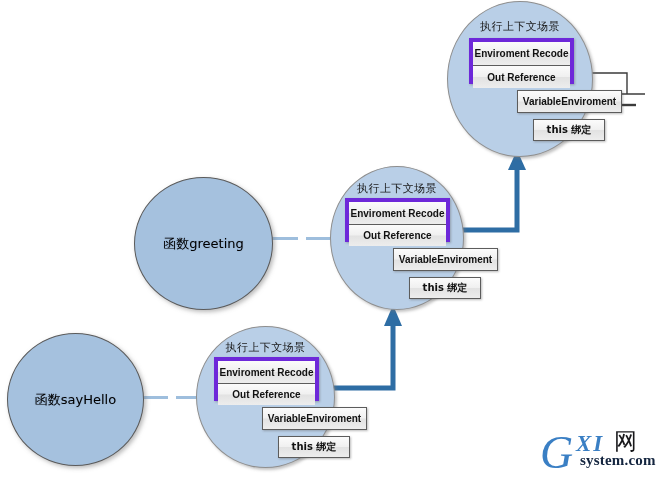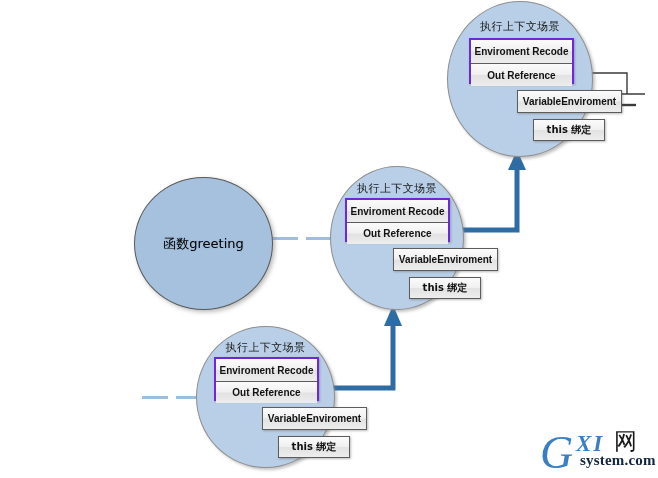--- a/index.html
+++ b/index.html
@@ -40,21 +40,21 @@
     font-size: 11px;
     color: #1a1a1a;
     font-family: "DejaVu Sans", "Liberation Sans", sans-serif;
     letter-spacing: 0.4px;
     white-space: nowrap;
   }
 
   
   .pair-group {
     position: absolute;
-    border: 2px solid #6d28d9;
+    border: 4px solid #6d28d9;
     box-sizing: border-box;
     background: #efefef;
     box-shadow: 1px 1px 2px rgba(90,90,90,0.4);
   }
   .cell {
     box-sizing: border-box;
     width: 100%;
     display: flex;
     align-items: center;
     justify-content: center;
@@ -228,20 +228,23 @@
 
     <div class="solo-box" style="left:17px; top:80px; width:105px; height:23px;">VariableEnviroment</div>
 
     <div class="solo-box this-bind" style="left:33px; top:109px; width:72px; height:22px;">this 绑定</div>
   </div>
 
   <div class="fn-circle" style="left:134px; top:177px; width:139px; height:133px;">
     <span class="fn-label">函数greeting</span>
   </div>
 
+  <div class="fn-circle" style="left:7px; top:333px; width:137px; height:133px;">
+    <span class="fn-label">函数sayHello</span>
+  </div>
 
   <div id="watermark" style="left:536px; top:426px; width:122px; height:52px;">
     <span class="wm-g" style="left:4px; top:4px;">G</span>
     <span class="wm-xi" style="left:40px; top:6px;">XI</span>
     <span class="wm-cn" style="left:78px; top:4px;">网</span>
     <span class="wm-dom" style="left:36px; top:27px;margin-left:8px;">system.com</span>
   </div>
 
 </div>
 

